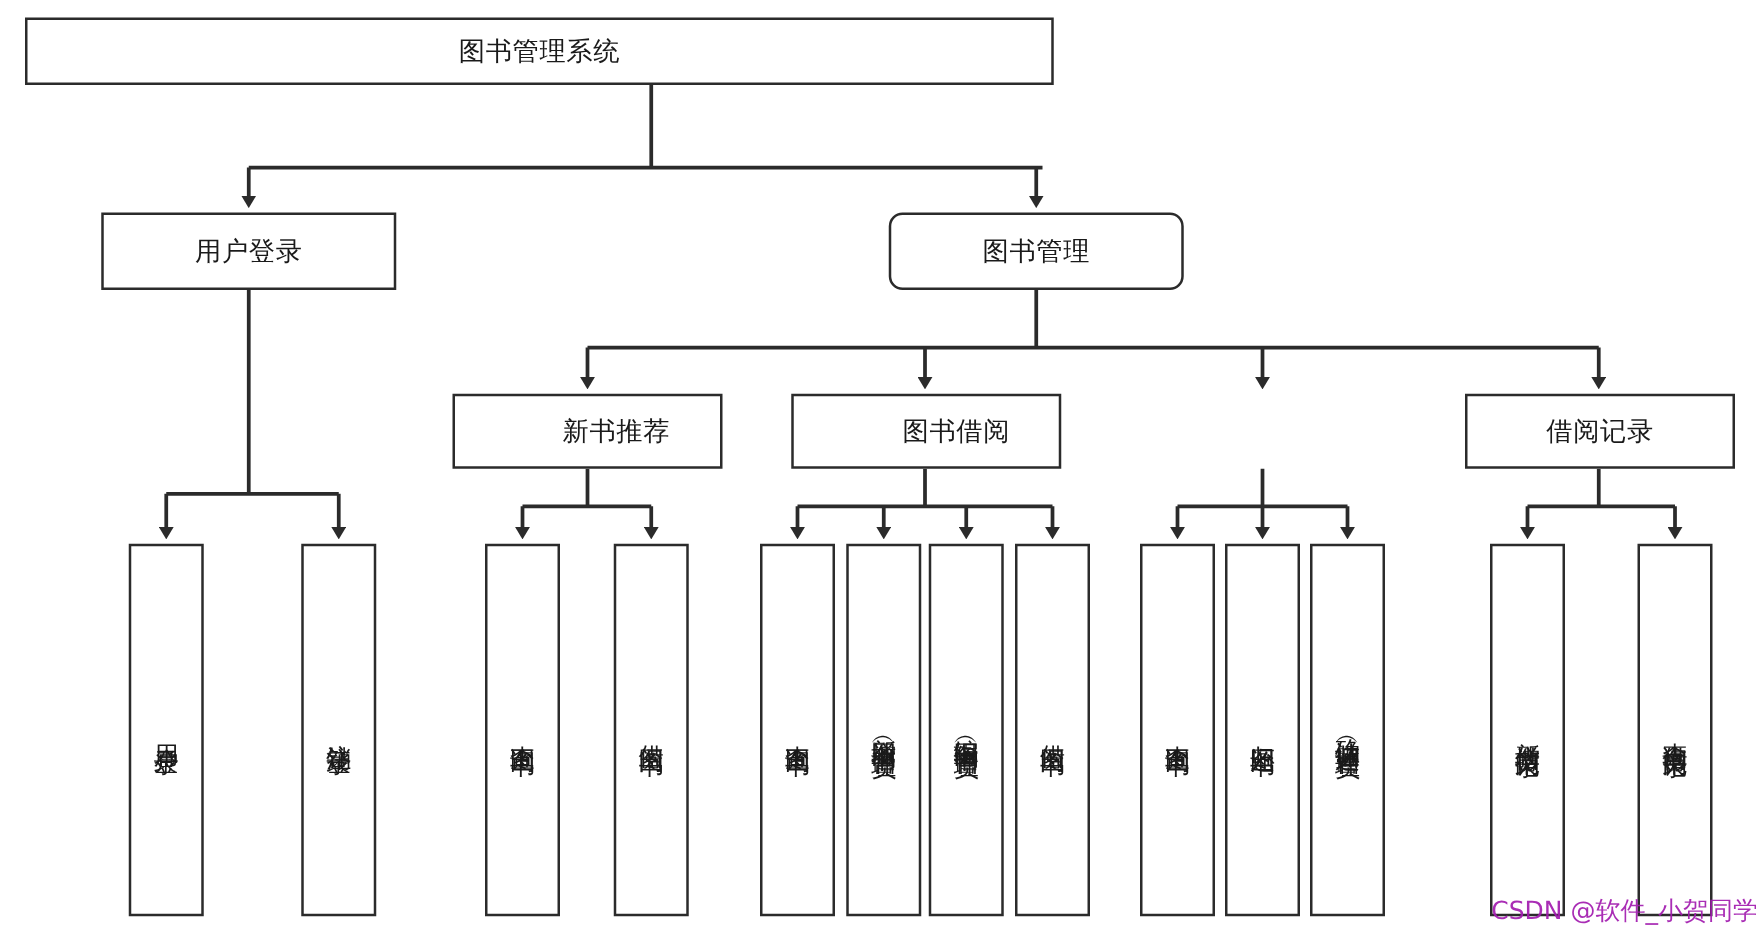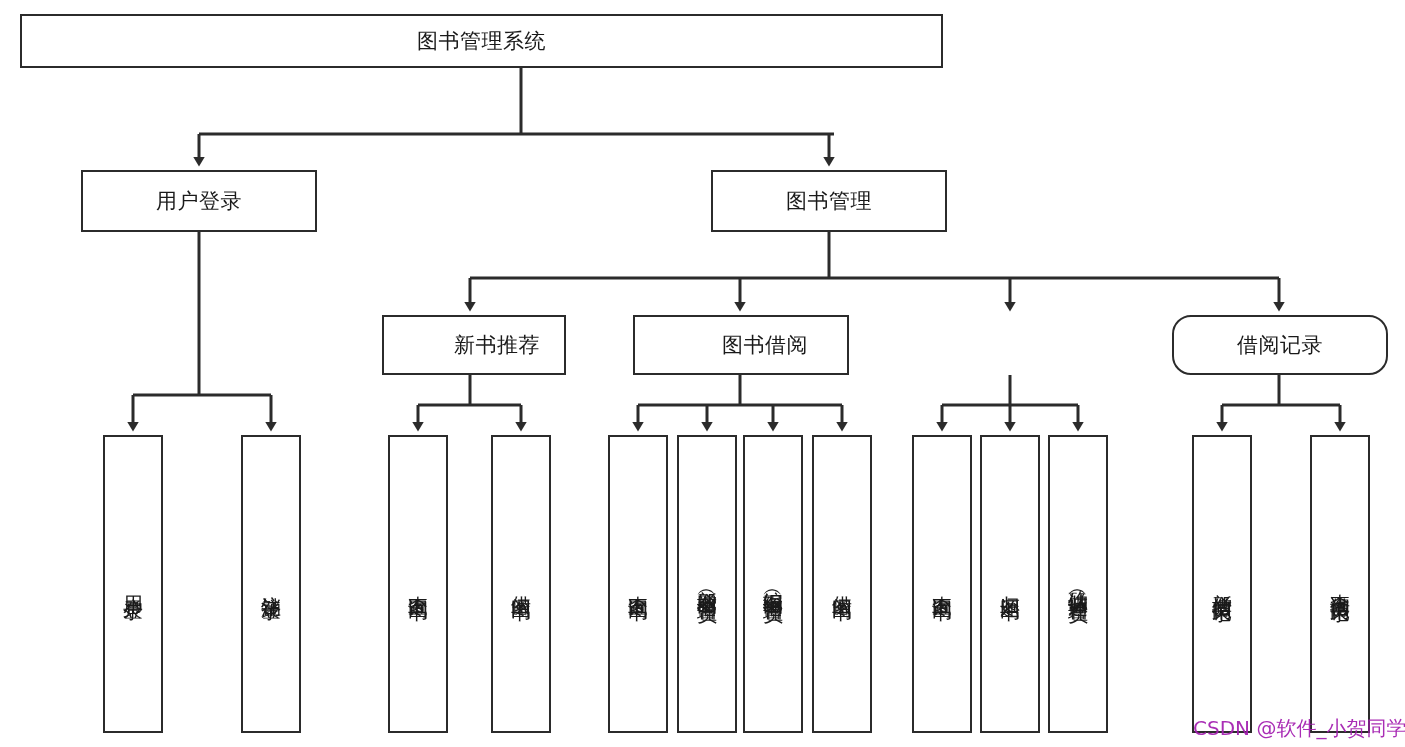--- a/index.html
+++ b/index.html
@@ -132,38 +132,38 @@
 
     <g stroke="#2b2b2b" stroke-width="3" fill="none">
 
       <path d="M1279,375 L1279,405"></path>
       <path d="M1222,405 L1340,405"></path>
       <path d="M1222,405 L1222,423" marker-end="url(#arrowhead)"></path>
       <path d="M1340,405 L1340,423" marker-end="url(#arrowhead)"></path>
     </g>
   </svg>
 
-  <div class="node-box" style="left:20px; top:14px; width:923px; height:54px;">
+  <div class="node-box" style="left:20px; top:14px; width:823px; height:54px;">
     <span class="node-label">图书管理系统</span>
   </div>
 
   <div class="node-box" style="left:81px; top:170px; width:236px; height:62px;">
     <span class="node-label">用户登录</span>
   </div>
-  <div class="node-box" style="left:711px; top:170px; width:236px; height:62px;">
+  <div class="node-box" style="left:711px; top:170px; width:236px; height:62px;border-radius:11px;">
     <span class="node-label">图书管理</span>
   </div>
 
-  <div class="node-box" style="left:382px; top:315px; width:184px; height:60px;padding-left:46px;">
+  <div class="node-box" style="left:362px; top:315px; width:216px; height:60px;padding-left:46px;">
     <span class="node-label">新书推荐</span>
   </div>
   <div class="node-box" style="left:633px; top:315px; width:216px; height:60px;padding-left:48px;">
     <span class="node-label">图书借阅</span>
   </div>
-  <div class="node-box" style="left:1172px; top:315px; width:216px; height:60px;border-radius:19px;">
+  <div class="node-box" style="left:1172px; top:315px; width:216px; height:60px;">
     <span class="node-label">借阅记录</span>
   </div>
 
   <div class="node-box leaf" style="left:103px; top:435px; width:60px; height:298px;">
     <span class="node-label">用户登录</span>
   </div>
   <div class="node-box leaf" style="left:241px; top:435px; width:60px; height:298px;">
     <span class="node-label">注销登录</span>
   </div>
 

